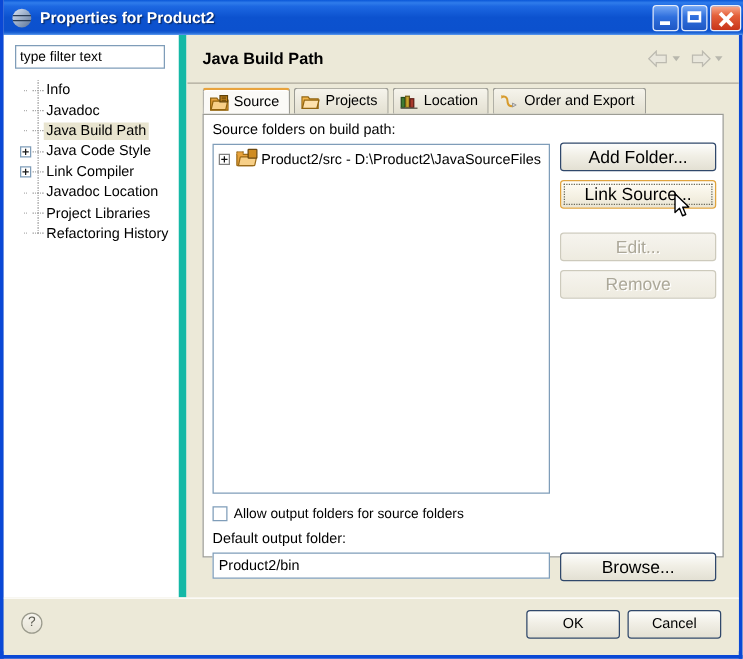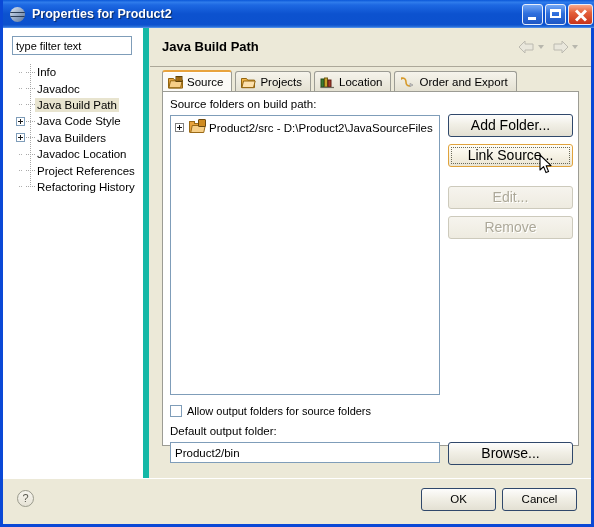--- a/index.html
+++ b/index.html
@@ -98,21 +98,21 @@
   .navs{position:absolute;right:8px;top:12px;display:flex;align-items:center;gap:3px;}
   .arrow-b,.arrow-f{width:17px;height:14px;position:relative;}
   .caret{
     width:0;height:0;border-left:3.5px solid transparent;border-right:3.5px solid transparent;
     border-top:4px solid #b8b7ad;margin-right:5px;
   }
   .hr-title{
     position:absolute;left:0;top:38px;width:441px;height:1px;background:#aca899;
   }
   
-  .tabs{position:absolute;left:12px;top:42px;display:flex;align-items:flex-end;height:22px;}
+  .tabs{position:absolute;left:12px;top:42px;display:flex;align-items:flex-start;height:22px;}
   .tab{
     height:21px;box-sizing:border-box;display:flex;align-items:center;
     padding:0 8px 0 5px;margin-right:3px;font-size:11.5px;white-space:nowrap;
     border:1px solid #9c9c94;border-bottom:none;
     border-top-left-radius:3px;border-top-right-radius:3px;
     background:linear-gradient(to bottom,#f6f4ec 0%,#e3e0d1 100%);
     color:#000;
   }
   .tab.active{
     height:22px;background:#fbfaf7;border-color:#9c9c94;
@@ -258,33 +258,33 @@
 
       <div class="tnode">
         <div class="texp"></div>
         <div class="tdash"></div>
         <span class="tlabel">Java Code Style</span>
       </div>
 
       <div class="tnode">
         <div class="texp"></div>
         <div class="tdash"></div>
-        <span class="tlabel">Java Builders</span>
+        <span class="tlabel">Link Compiler</span>
       </div>
 
       <div class="tnode">
         <div class="tspacer"></div>
         <div class="tdash"></div>
         <span class="tlabel">Javadoc Location</span>
       </div>
 
       <div class="tnode">
         <div class="tspacer"></div>
         <div class="tdash"></div>
-        <span class="tlabel">Project References</span>
+        <span class="tlabel">Project Libraries</span>
       </div>
 
       <div class="tnode">
         <div class="tspacer"></div>
         <div class="tdash"></div>
         <span class="tlabel">Refactoring History</span>
       </div>
     </div>
   </div>
 

